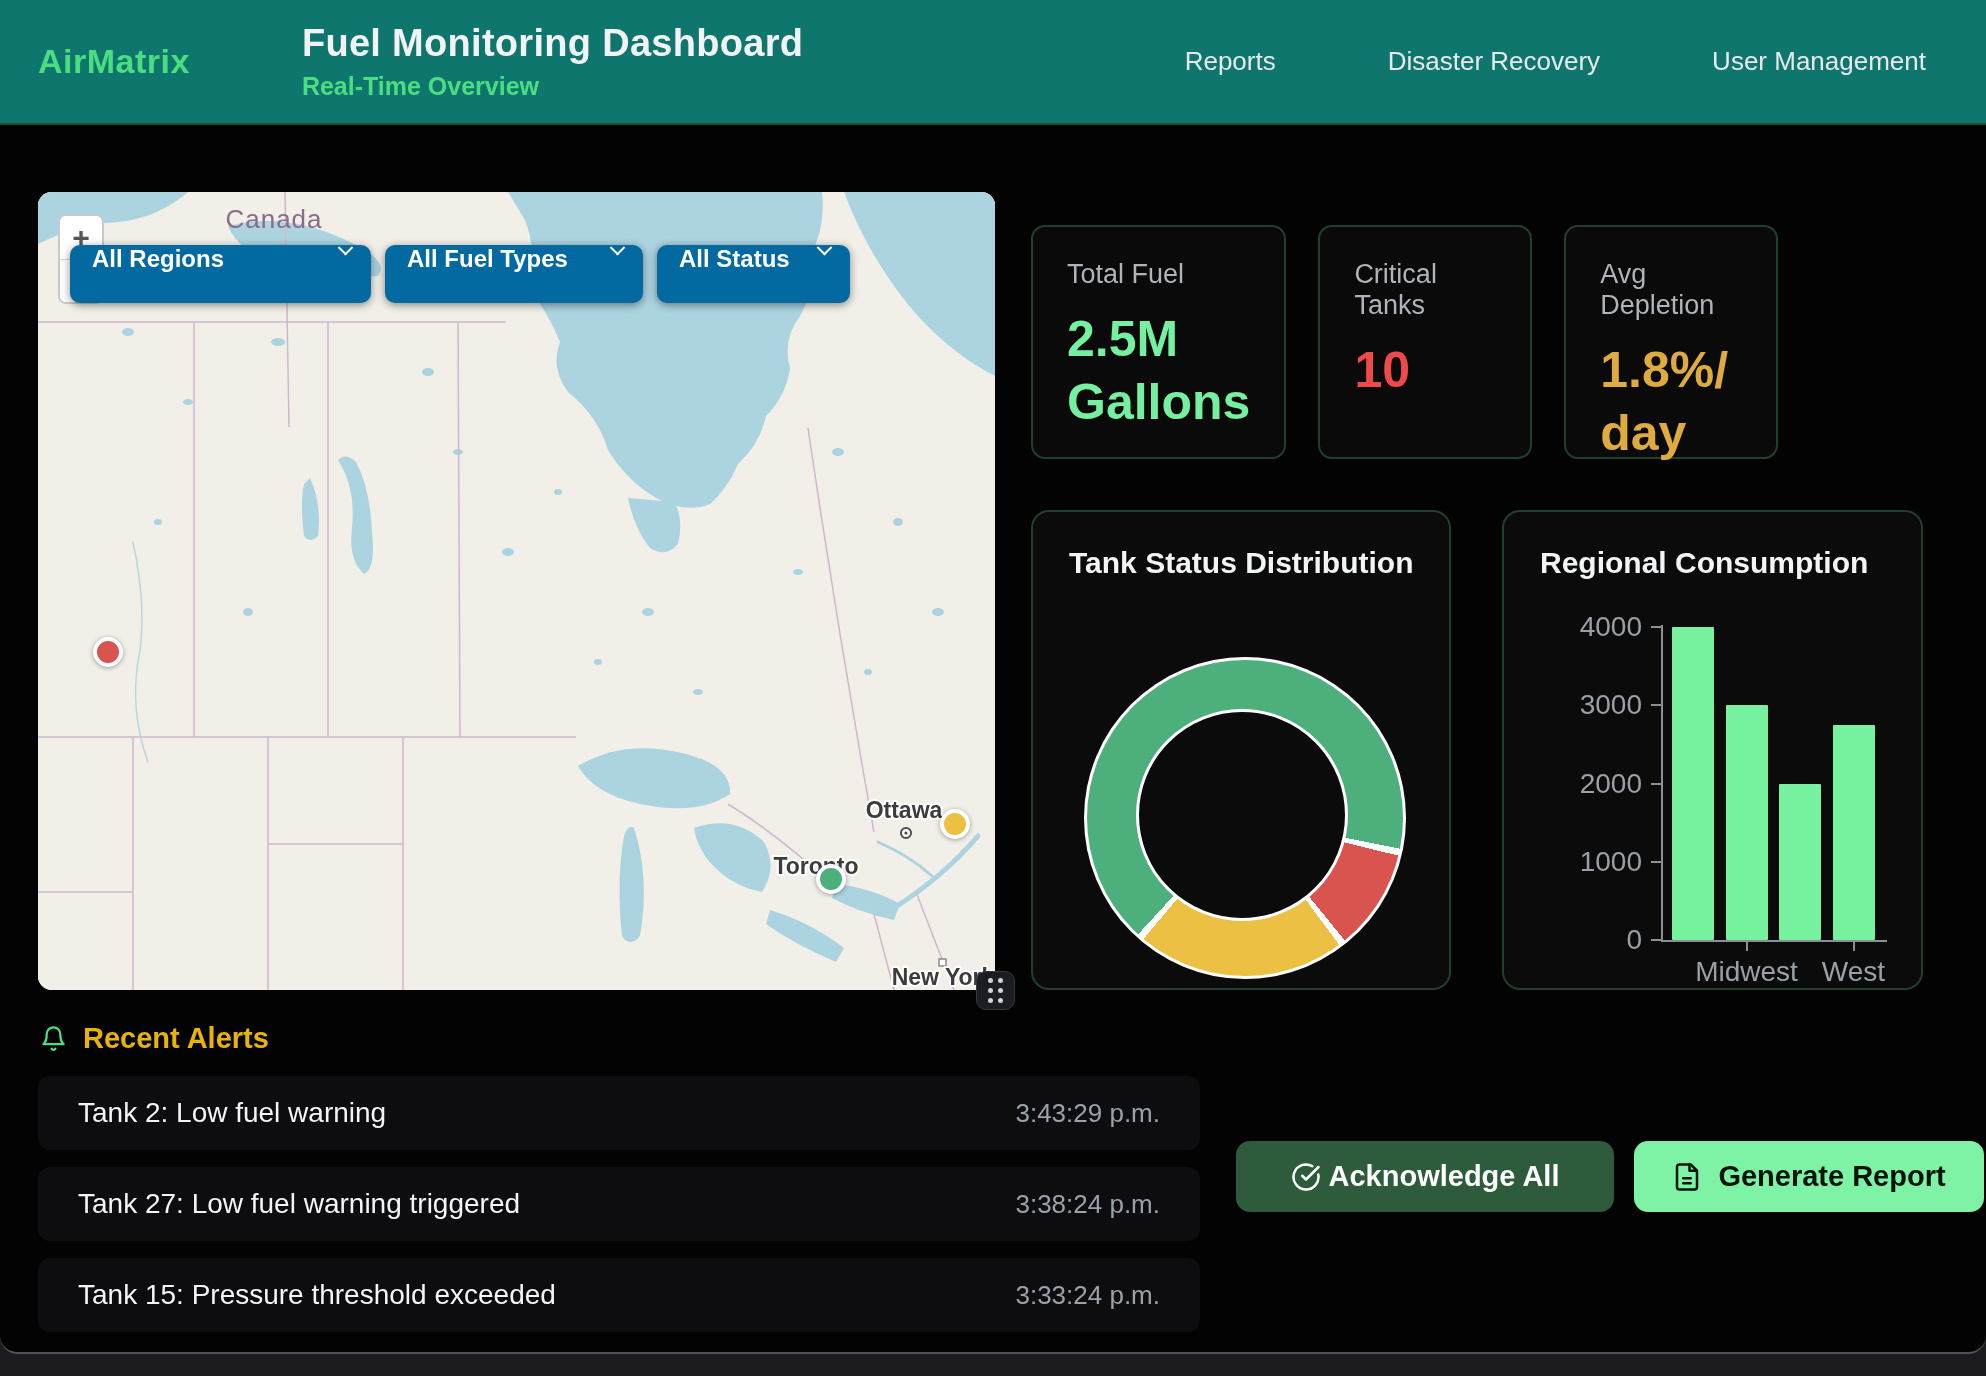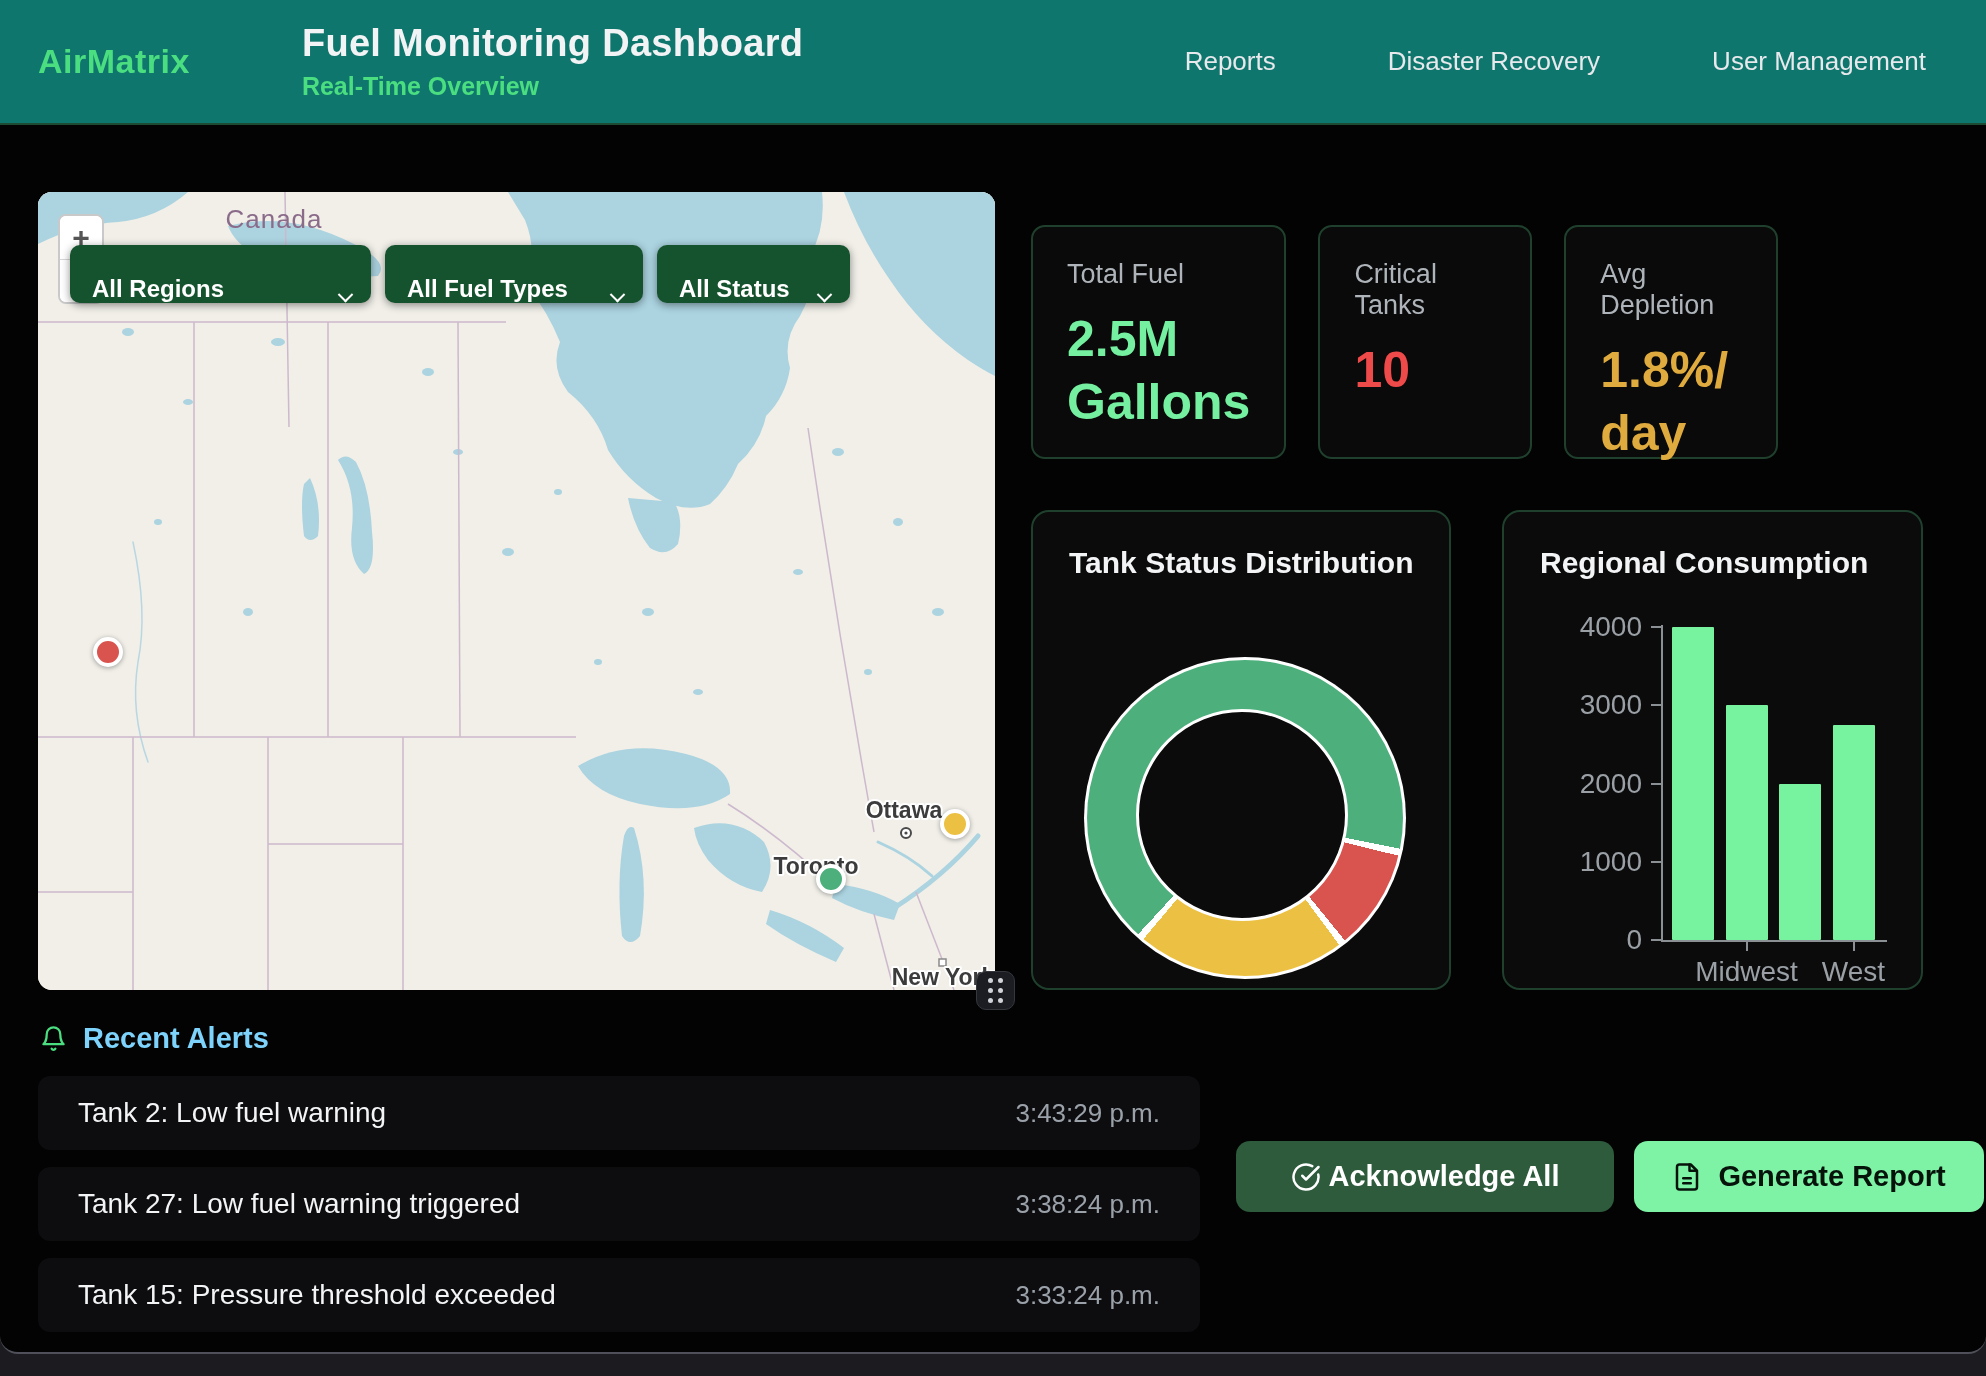--- a/index.html
+++ b/index.html
@@ -17,21 +17,21 @@
   .page-title { font-size:38px; font-weight:700; color:#f2f3f5; letter-spacing:.3px; }
   .page-subtitle { margin-top:7px; font-size:25px; font-weight:600; color:#4ade80; }
   .nav { margin-left:auto; margin-right:60px; display:flex; gap:112px; }
   .nav-item { font-size:26px; color:#e7e9ec; cursor:pointer; white-space:nowrap; }
 
   
   .map-panel { position:absolute; left:38px; top:192px; width:957px; height:798px; border-radius:14px;
                overflow:hidden; background:#f1efe8; }
   .map-svg { position:absolute; inset:0; }
   .filters { position:absolute; left:32px; top:53px; display:flex; gap:14px; z-index:10; }
-  .filter { height:58px; background:#14532d; border-radius:10px; display:flex; align-items:flex-end;
+  .filter { height:58px; background:#0369a1; border-radius:10px; display:flex; align-items:flex-start;
             justify-content:space-between; padding:0 20px 0 22px; color:#ffffff; font-size:24px; font-weight:600;
             box-shadow:0 2px 8px rgba(0,0,0,.45); cursor:pointer; }
   .filter.w1 { width:301px; } .filter.w2 { width:258px; } .filter.w3 { width:193px; }
   .chev { width:11px; height:11px; border-right:2.5px solid #fff; border-bottom:2.5px solid #fff;
           transform:rotate(45deg) translate(-2px,-2px); }
   .zoomctl { position:absolute; left:20px; top:22px; width:46px; background:#ffffff; border:2px solid #c9c9c9;
              border-radius:8px; overflow:hidden; z-index:5; }
   .zoombtn { width:100%; height:43px; display:flex; align-items:center; justify-content:center;
              font-size:30px; font-weight:700; color:#555; cursor:pointer; background:#fff; }
   .zoombtn + .zoombtn { border-top:1px solid #d7d7d7; }
@@ -67,21 +67,21 @@
   .bar-axis-x { position:absolute; left:157px; top:428px; width:226px; height:2px; background:#8b9095; }
   .bar { position:absolute; bottom:0; width:42px; border-radius:1px; }
   .bar-plot { position:absolute; left:159px; top:115px; width:214px; height:313px; }
   .ytick-label { position:absolute; width:138px; text-align:right; font-size:28px; color:#9aa0a6; }
   .ytick-mark { position:absolute; width:10px; height:2px; background:#8b9095; }
   .xtick-mark { position:absolute; width:2px; height:9px; background:#8b9095; }
   .xtick-label { position:absolute; width:160px; text-align:center; font-size:28px; color:#9aa0a6; }
 
   
   .alerts-heading { position:absolute; left:40px; top:1022px; display:flex; align-items:center; gap:16px; }
-  .alerts-heading span { font-size:29px; font-weight:700; color:#7dd3fc; }
+  .alerts-heading span { font-size:29px; font-weight:700; color:#eab308; }
   .alerts-list { position:absolute; left:38px; top:1076px; width:1162px; }
   .alert-row { height:74px; background:#0d0d10; border-radius:12px; margin-bottom:17px; display:flex;
                align-items:center; justify-content:space-between; padding:0 40px; }
   .alert-msg { font-size:28px; color:#f3f4f6; }
   .alert-time { font-size:26px; color:#9aa1a9; }
 
   
   .actions { position:absolute; left:1236px; top:1141px; display:flex; gap:20px; }
   .btn { height:71px; border:none; border-radius:14px; display:flex; align-items:center; justify-content:center;
          gap:16px; font-size:29px; font-weight:700; cursor:pointer;

